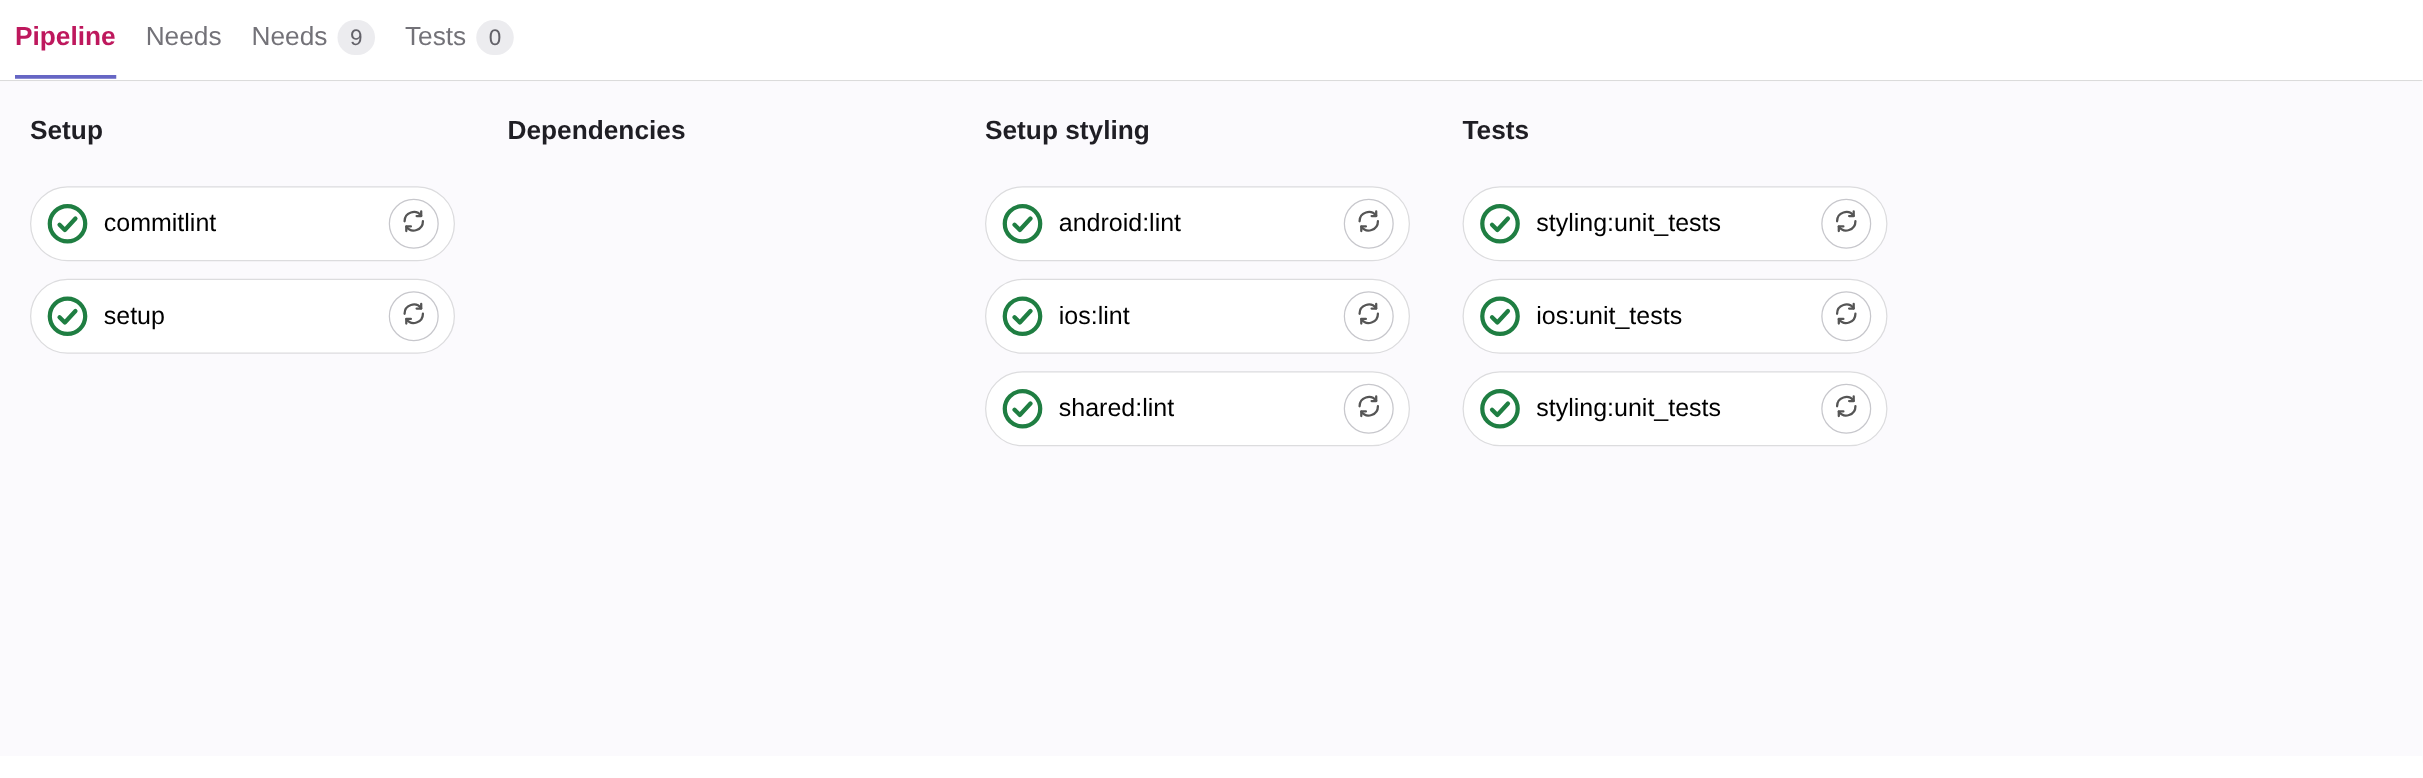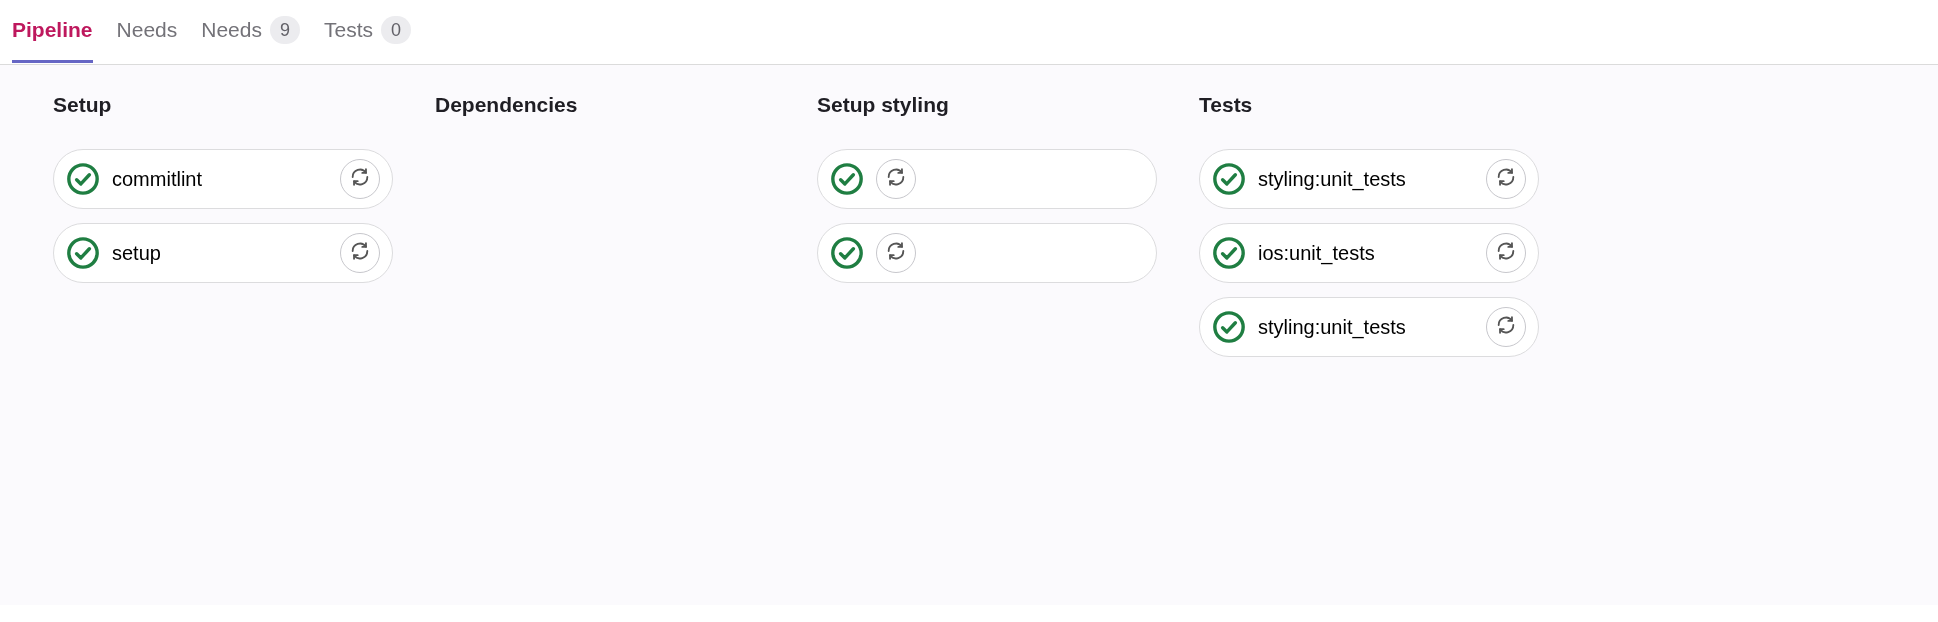--- a/index.html
+++ b/index.html
@@ -43,21 +43,21 @@
       height: 28px;
       padding: 0 10px;
       border-radius: 14px;
       background: #ececef;
       color: #626168;
       font-size: 18px;
       font-weight: 400;
     }
     .pipeline-area {
       background: #fbfafd;
-      padding: 28px 53px;
+      padding: 28px 24px;
       min-height: 540px;
     }
     .stages {
       display: flex;
       gap: 42px;
     }
     .stage {
       width: 340px;
       flex-shrink: 0;
     }
@@ -184,36 +184,55 @@
     <div class="stage">
       <div class="stage-title">Setup styling</div>
       <div class="job-list">
         <div class="job">
           <span class="status-icon">
             <svg viewBox="0 0 24 24" width="34" height="34">
                 <circle cx="12" cy="12" r="10" fill="none" stroke="#1f7e42" stroke-width="2.4"></circle>
                 <path d="M7.5 12.5 l3 3 l6 -6.5" fill="none" stroke="#1f7e42" stroke-width="2.4" stroke-linecap="round" stroke-linejoin="round"></path>
               </svg>
           </span>
-          <span class="retry-btn">
-            <span>
-              <svg viewBox="0 0 24 24" width="22" height="22">
-                  <path d="M4 12a8 8 0 0 1 14.5 -4.7 M20 12a8 8 0 0 1 -14.5 4.7" fill="none" stroke="#555" stroke-width="2" stroke-linecap="round"></path>
-                  <path d="M18.5 3.5 v4 h-4 M5.5 20.5 v-4 h4" fill="none" stroke="#555" stroke-width="2" stroke-linecap="round" stroke-linejoin="round"></path>
-                </svg>
-            </span>
-          </span>
-        </div>
-        <div class="job">
-          <span class="status-icon">
-            <svg viewBox="0 0 24 24" width="34" height="34">
-                <circle cx="12" cy="12" r="10" fill="none" stroke="#1f7e42" stroke-width="2.4"></circle>
-                <path d="M7.5 12.5 l3 3 l6 -6.5" fill="none" stroke="#1f7e42" stroke-width="2.4" stroke-linecap="round" stroke-linejoin="round"></path>
-              </svg>
-          </span>
+          <span class="job-name">android:lint</span>
+          <span class="retry-btn">
+            <span>
+              <svg viewBox="0 0 24 24" width="22" height="22">
+                  <path d="M4 12a8 8 0 0 1 14.5 -4.7 M20 12a8 8 0 0 1 -14.5 4.7" fill="none" stroke="#555" stroke-width="2" stroke-linecap="round"></path>
+                  <path d="M18.5 3.5 v4 h-4 M5.5 20.5 v-4 h4" fill="none" stroke="#555" stroke-width="2" stroke-linecap="round" stroke-linejoin="round"></path>
+                </svg>
+            </span>
+          </span>
+        </div>
+        <div class="job">
+          <span class="status-icon">
+            <svg viewBox="0 0 24 24" width="34" height="34">
+                <circle cx="12" cy="12" r="10" fill="none" stroke="#1f7e42" stroke-width="2.4"></circle>
+                <path d="M7.5 12.5 l3 3 l6 -6.5" fill="none" stroke="#1f7e42" stroke-width="2.4" stroke-linecap="round" stroke-linejoin="round"></path>
+              </svg>
+          </span>
+          <span class="job-name">ios:lint</span>
+          <span class="retry-btn">
+            <span>
+              <svg viewBox="0 0 24 24" width="22" height="22">
+                  <path d="M4 12a8 8 0 0 1 14.5 -4.7 M20 12a8 8 0 0 1 -14.5 4.7" fill="none" stroke="#555" stroke-width="2" stroke-linecap="round"></path>
+                  <path d="M18.5 3.5 v4 h-4 M5.5 20.5 v-4 h4" fill="none" stroke="#555" stroke-width="2" stroke-linecap="round" stroke-linejoin="round"></path>
+                </svg>
+            </span>
+          </span>
+        </div>
+        <div class="job">
+          <span class="status-icon">
+            <svg viewBox="0 0 24 24" width="34" height="34">
+                <circle cx="12" cy="12" r="10" fill="none" stroke="#1f7e42" stroke-width="2.4"></circle>
+                <path d="M7.5 12.5 l3 3 l6 -6.5" fill="none" stroke="#1f7e42" stroke-width="2.4" stroke-linecap="round" stroke-linejoin="round"></path>
+              </svg>
+          </span>
+          <span class="job-name">shared:lint</span>
           <span class="retry-btn">
             <span>
               <svg viewBox="0 0 24 24" width="22" height="22">
                   <path d="M4 12a8 8 0 0 1 14.5 -4.7 M20 12a8 8 0 0 1 -14.5 4.7" fill="none" stroke="#555" stroke-width="2" stroke-linecap="round"></path>
                   <path d="M18.5 3.5 v4 h-4 M5.5 20.5 v-4 h4" fill="none" stroke="#555" stroke-width="2" stroke-linecap="round" stroke-linejoin="round"></path>
                 </svg>
             </span>
           </span>
         </div>
       </div>

